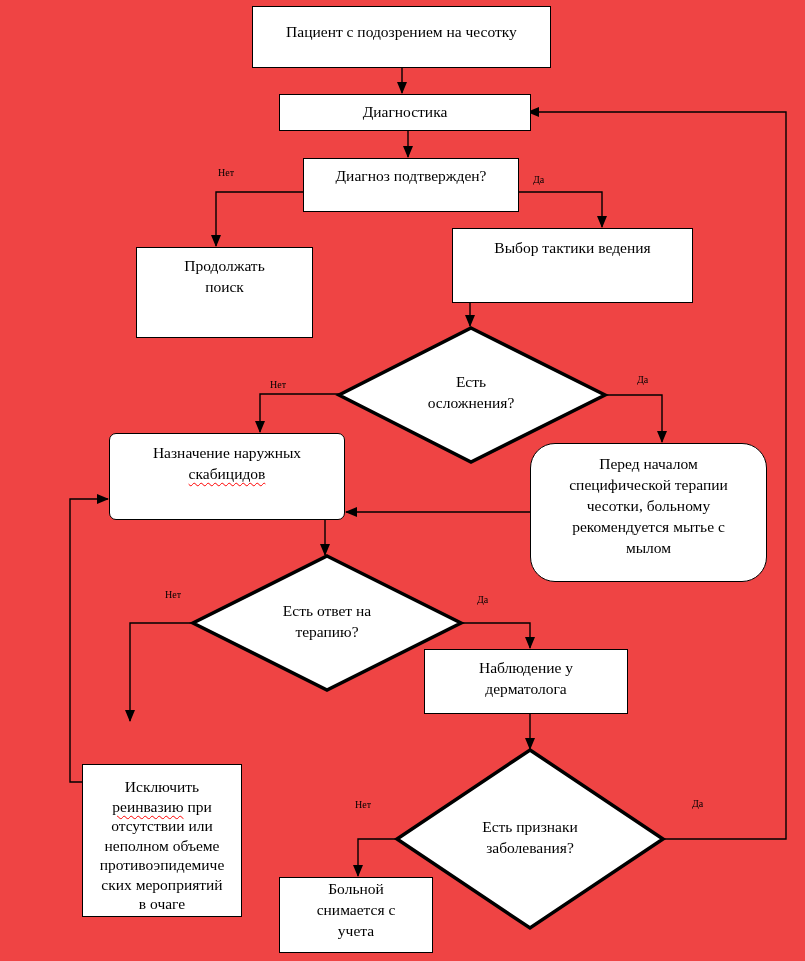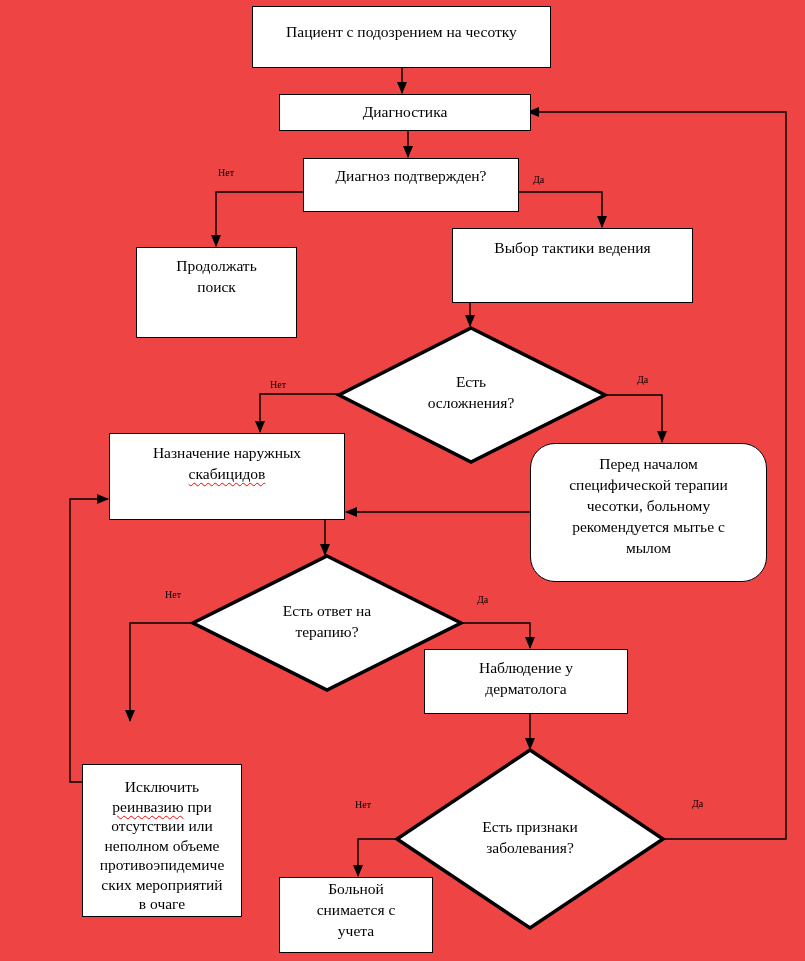--- a/index.html
+++ b/index.html
@@ -81,30 +81,30 @@
   </div>
 
   <div class="box" style="left:279px;top:94px;width:252px;height:37px;padding-top:6px;">
     <div>Диагностика</div>
   </div>
 
   <div class="box" style="left:303px;top:158px;width:216px;height:54px;padding-top:6px;">
     <div>Диагноз подтвержден?</div>
   </div>
 
-  <div class="box" style="left:136px;top:247px;width:161px;height:91px;padding-top:7px;">
+  <div class="box" style="left:136px;top:247px;width:177px;height:91px;padding-top:7px;">
     <div>Продолжать</div>
     <div>поиск</div>
   </div>
 
   <div class="box" style="left:452px;top:228px;width:241px;height:75px;padding-top:8px;">
     <div>Выбор тактики ведения</div>
   </div>
 
-  <div class="box" style="left:109px;top:433px;width:236px;height:87px;padding-top:8px;">
+  <div class="box" style="left:109px;top:433px;width:236px;height:87px;padding-top:8px;border-radius:7px;">
     <div>Назначение наружных</div>
     <div><span class="miss">скабицидов</span></div>
   </div>
 
   <div class="box" style="left:530px;top:443px;width:237px;height:139px;padding-top:9px;border-radius:25px;">
     <div>Перед началом</div>
     <div>специфической терапии</div>
     <div>чесотки, больному</div>
     <div>рекомендуется мытье с</div>
     <div>мылом</div>

